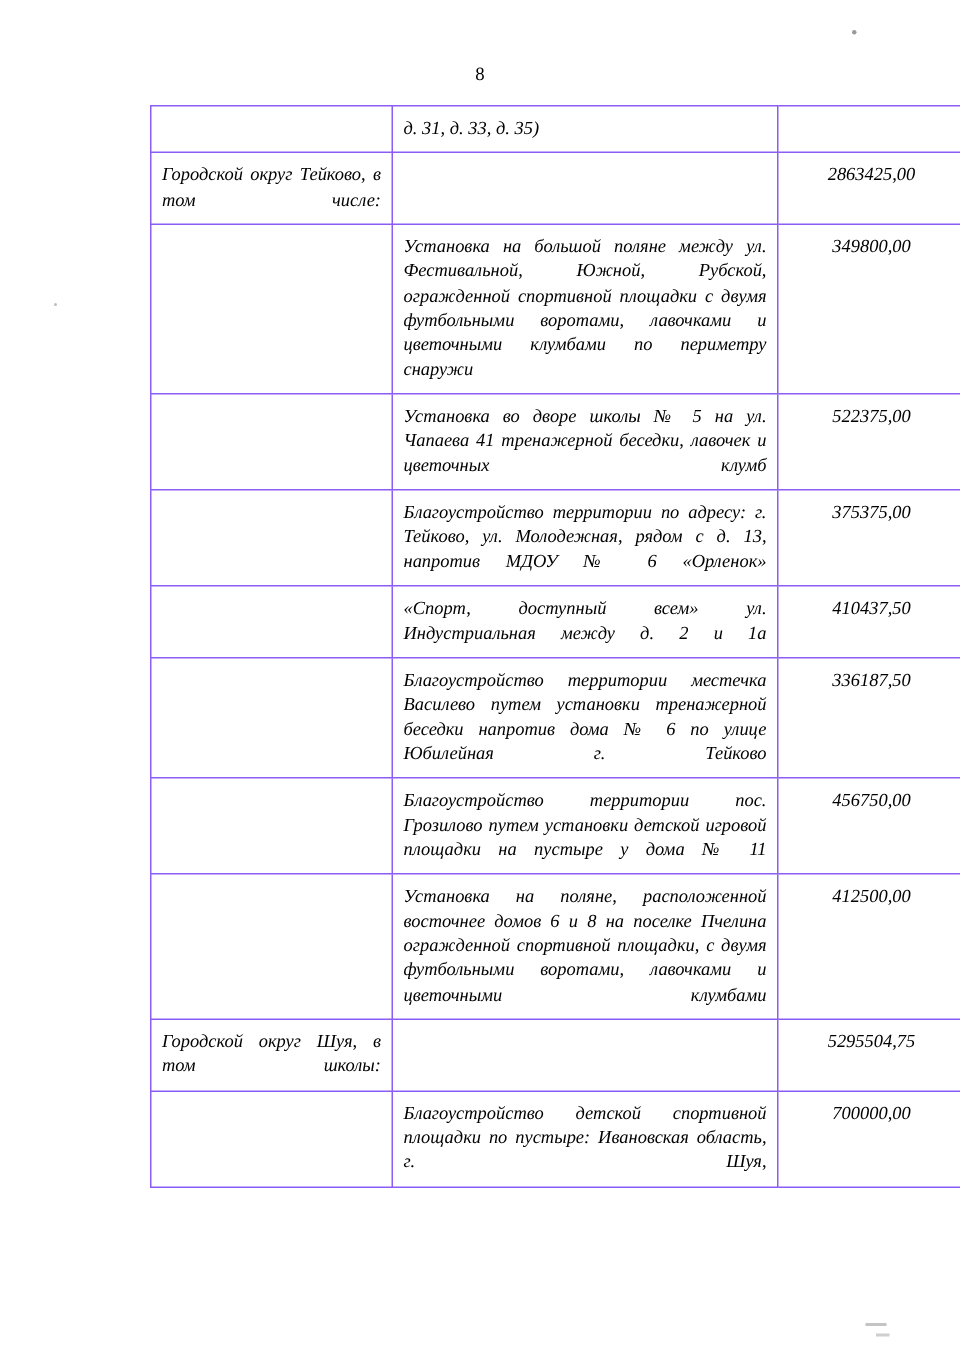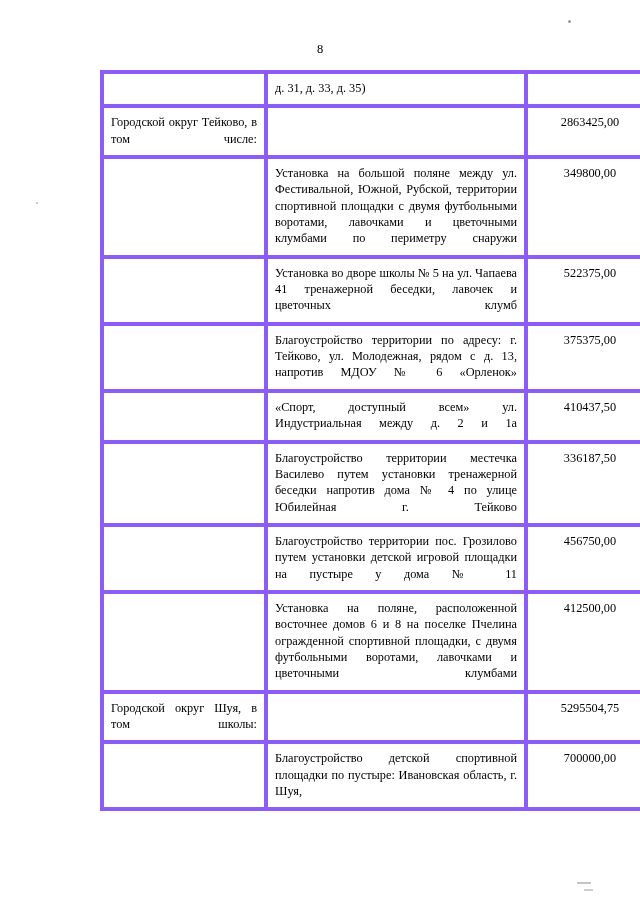--- a/index.html
+++ b/index.html
@@ -42,26 +42,27 @@
 
   table.doc-table {
     position: absolute;
     top: 70px;
     left: 100px;
     width: 498px;
     border-collapse: collapse;
     table-layout: fixed;
   }
   table.doc-table td {
-    border: 4px solid #8b5cf6;
+    border: 1px solid #8b5cf6;
     vertical-align: top;
     padding: 6px 7px 8px 7px;
     font-size: 12.3px;
     line-height: 1.33;
     font-family: "Liberation Serif", serif;
+    font-style: italic;
   }
   td.c1 { width: 146px; }
   td.c2 { width: 242px; }
   td.c3 { width: 110px; }
 
   .justify { text-align: justify; text-align-last: justify; }
   .just-last-left { text-align: justify; }
   .amount { text-align: center; white-space: nowrap; }
   .empty-cell { }
   .grouplabel { text-align: justify; text-align-last: justify; }
@@ -85,41 +86,41 @@
         <td class="c2 just-last-left">д. 31, д. 33, д. 35)</td>
         <td class="c3 amount"></td>
       </tr>
       <tr>
         <td class="c1 grouplabel">Городской округ Тейково, в том числе:</td>
         <td class="c2 empty-cell"></td>
         <td class="c3 amount">2863425,00</td>
       </tr>
       <tr>
         <td class="c1 empty-cell"></td>
-        <td class="c2 justify">Установка на большой поляне между ул. Фестивальной, Южной, Рубской, территории спортивной площадки с двумя футбольными воротами, лавочками и цветочными клумбами по периметру снаружи</td>
+        <td class="c2 justify">Установка на большой поляне между ул. Фестивальной, Южной, Рубской, огражденной спортивной площадки с двумя футбольными воротами, лавочками и цветочными клумбами по периметру снаружи</td>
         <td class="c3 amount">349800,00</td>
       </tr>
       <tr>
         <td class="c1 empty-cell"></td>
         <td class="c2 justify">Установка во дворе школы № 5 на ул. Чапаева 41 тренажерной беседки, лавочек и цветочных клумб</td>
         <td class="c3 amount">522375,00</td>
       </tr>
       <tr>
         <td class="c1 empty-cell"></td>
         <td class="c2 justify">Благоустройство территории по адресу: г. Тейково, ул. Молодежная, рядом с д. 13, напротив МДОУ № 6 «Орленок»</td>
         <td class="c3 amount">375375,00</td>
       </tr>
       <tr>
         <td class="c1 empty-cell"></td>
         <td class="c2 justify">«Спорт, доступный всем» ул. Индустриальная между д. 2 и 1а</td>
         <td class="c3 amount">410437,50</td>
       </tr>
       <tr>
         <td class="c1 empty-cell"></td>
-        <td class="c2 justify">Благоустройство территории местечка Василево путем установки тренажерной беседки напротив дома № 4 по улице Юбилейная г. Тейково</td>
+        <td class="c2 justify">Благоустройство территории местечка Василево путем установки тренажерной беседки напротив дома № 6 по улице Юбилейная г. Тейково</td>
         <td class="c3 amount">336187,50</td>
       </tr>
       <tr>
         <td class="c1 empty-cell"></td>
         <td class="c2 justify">Благоустройство территории пос. Грозилово путем установки детской игровой площадки на пустыре у дома № 11</td>
         <td class="c3 amount">456750,00</td>
       </tr>
       <tr>
         <td class="c1 empty-cell"></td>
         <td class="c2 justify">Установка на поляне, расположенной восточнее домов 6 и 8 на поселке Пчелина огражденной спортивной площадки, с двумя футбольными воротами, лавочками и цветочными клумбами</td>

